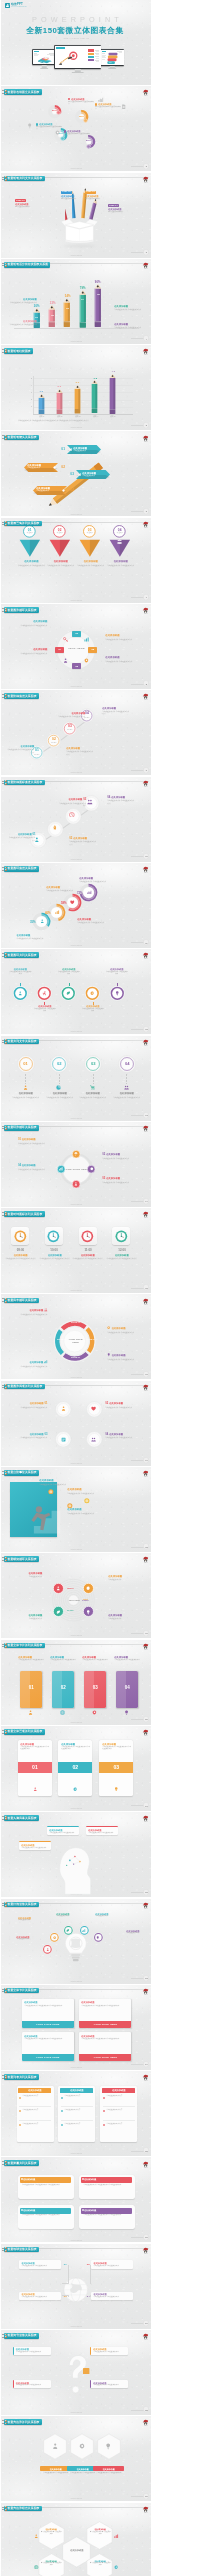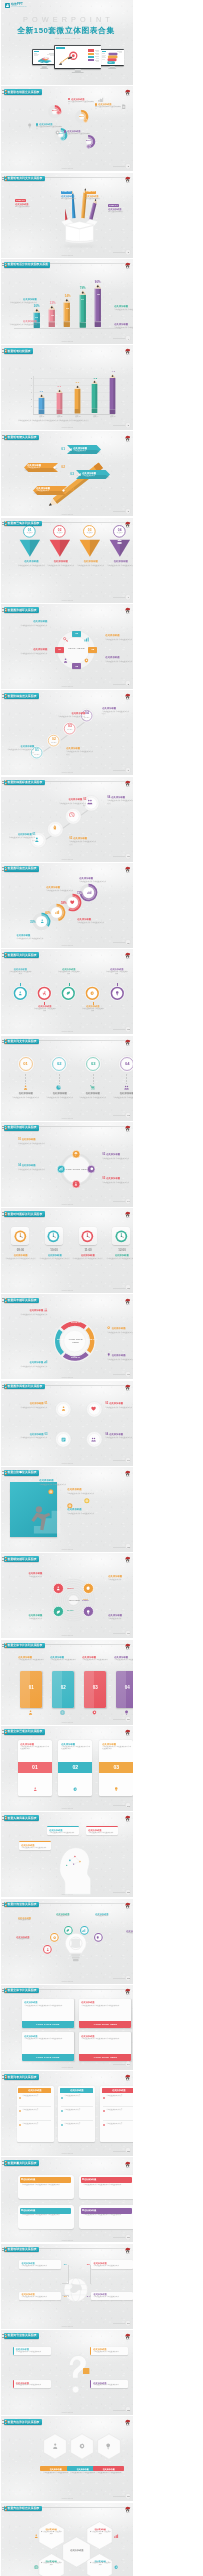--- a/index.html
+++ b/index.html
@@ -1,20 +1,20 @@
 <!DOCTYPE html>
 <html style="font-size:10.2px"><head>
 <meta charset="utf-8">
 <title>PowerPoint Template Preview</title>
 <style>
 *{box-sizing:border-box;}
 html,body{margin:0;padding:0;}
 body{width:153px;background:#fff;font-family:"Liberation Sans",sans-serif;}
 #page{width:153px;height:2576px;overflow:hidden;}
-.slide{position:relative;width:132px;height:85px;margin:0 1.3px 1.3px 1.3px;overflow:hidden;
+.slide{position:relative;width:150px;height:85px;margin:0 1.3px 1.3px 1.3px;overflow:hidden;
   background:
     radial-gradient(ellipse 70% 45% at 75% 8%, rgba(255,255,255,.8), rgba(255,255,255,0) 70%),
     radial-gradient(ellipse 55% 55% at 15% 90%, rgba(255,255,255,.55), rgba(255,255,255,0) 70%),
     linear-gradient(162deg,#ededee 0%,#e9eaea 45%,#e5e6e6 100%);}
 .tex{position:absolute;inset:0;pointer-events:none;opacity:.55;
   background-image:
     radial-gradient(circle at 14% 24%, rgba(255,255,255,.85) 0 0.4px, transparent 0.8px),
     radial-gradient(circle at 64% 70%, rgba(255,255,255,.7) 0 0.4px, transparent 0.8px),
     radial-gradient(circle at 88% 36%, rgba(150,150,150,.16) 0 0.4px, transparent 0.8px),
     radial-gradient(circle at 36% 85%, rgba(150,150,150,.13) 0 0.4px, transparent 0.8px);

